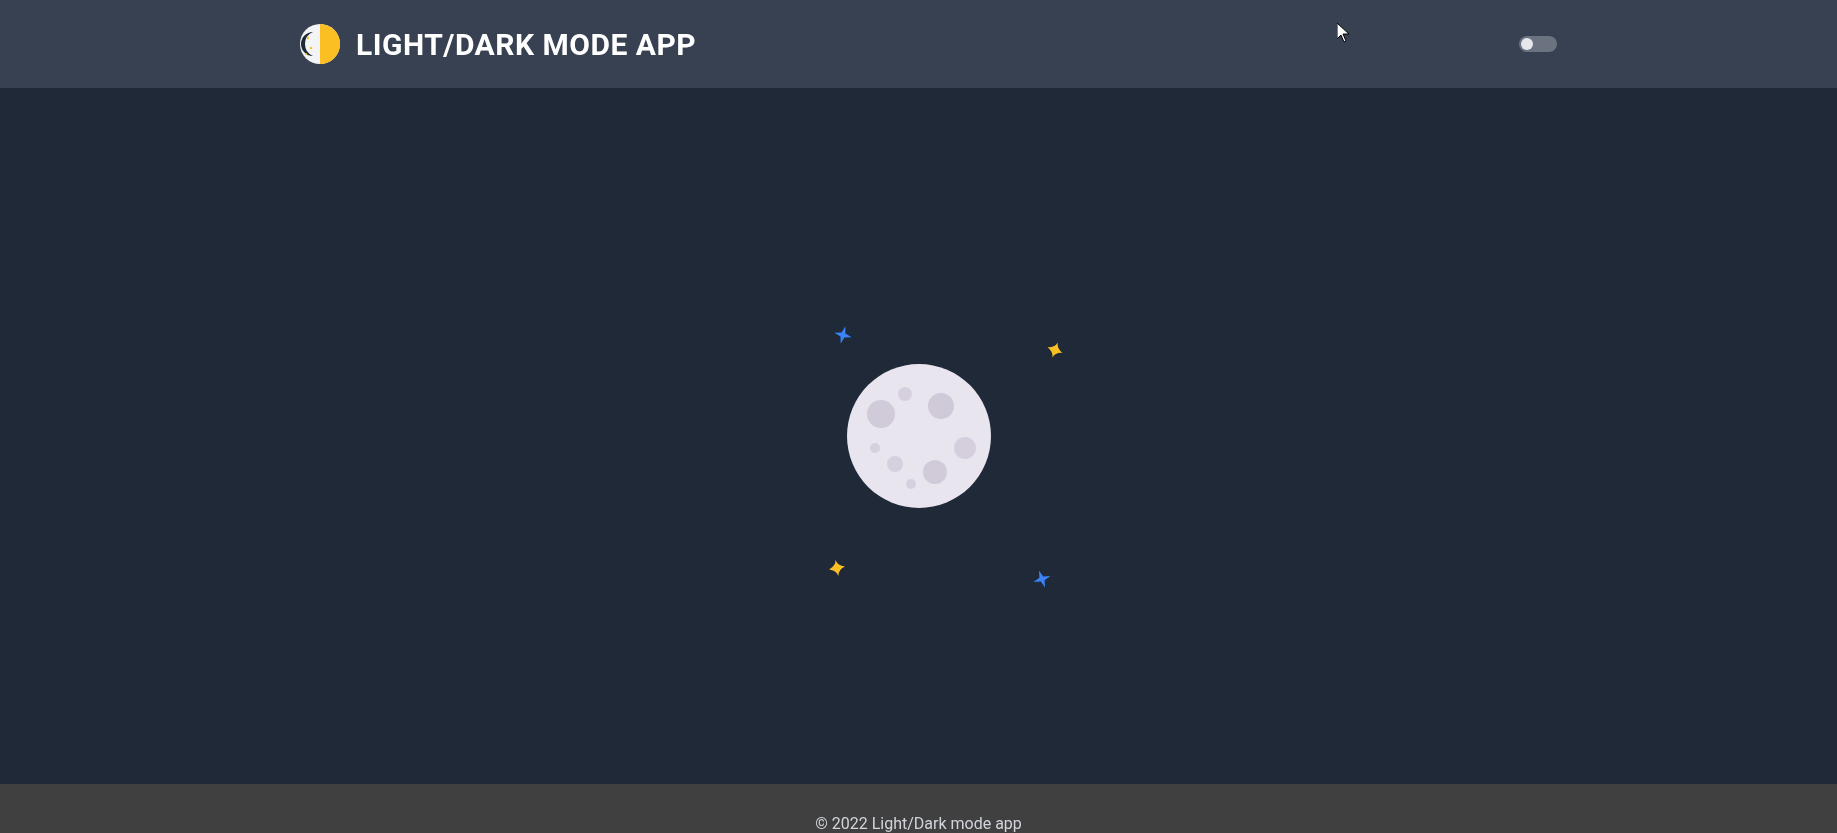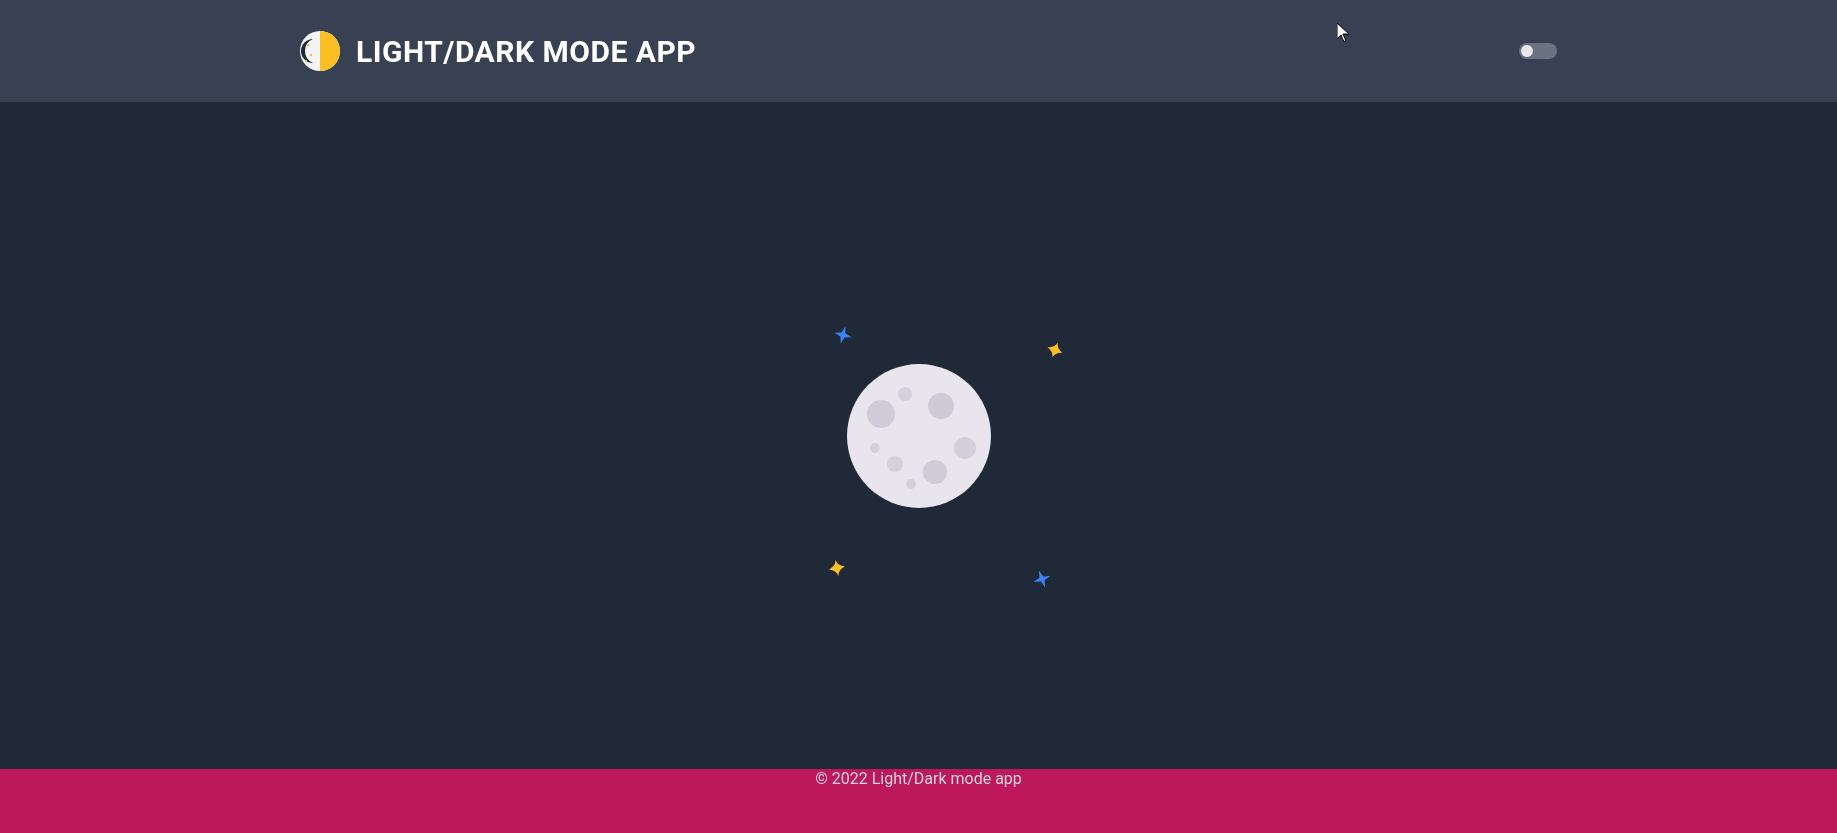--- a/index.html
+++ b/index.html
@@ -12,21 +12,21 @@
       height: 833px;
       background: #1f2937;
       font-family: -apple-system, BlinkMacSystemFont, "Segoe UI", Roboto, Helvetica, Arial, sans-serif;
       display: flex;
       flex-direction: column;
       overflow: hidden;
       position: relative;
     }
     .header {
       background: #374151;
-      height: 102px;
+      height: 88px;
       display: flex;
       align-items: center;
       justify-content: space-between;
       padding: 0 280px 0 300px;
     }
     .header-left {
       display: flex;
       align-items: center;
       gap: 16px;
     }
@@ -75,24 +75,24 @@
       left: 50%;
       top: 50%;
       transform: translate(-50%, -50%);
       width: 144px;
       height: 144px;
     }
     .star {
       position: absolute;
     }
     .footer {
-      background: #be185d;
-      height: 64px;
+      background: #404040;
+      height: 49px;
       display: flex;
-      align-items: flex-start;
+      align-items: flex-end;
       justify-content: center;
     }
     .footer-text {
       color: #d1d5db;
       font-size: 16px;
     }
     .cursor {
       position: absolute;
       left: 1337px;
       top: 23px;

